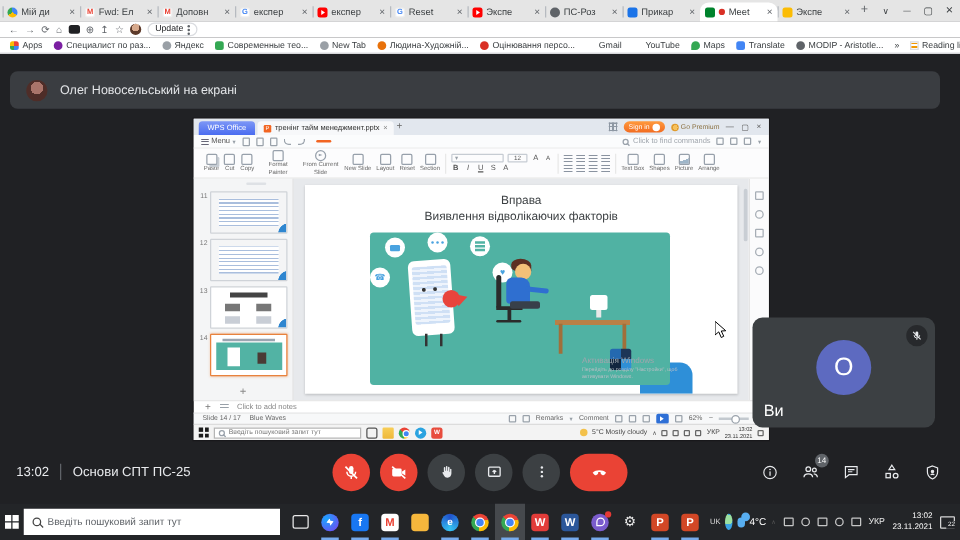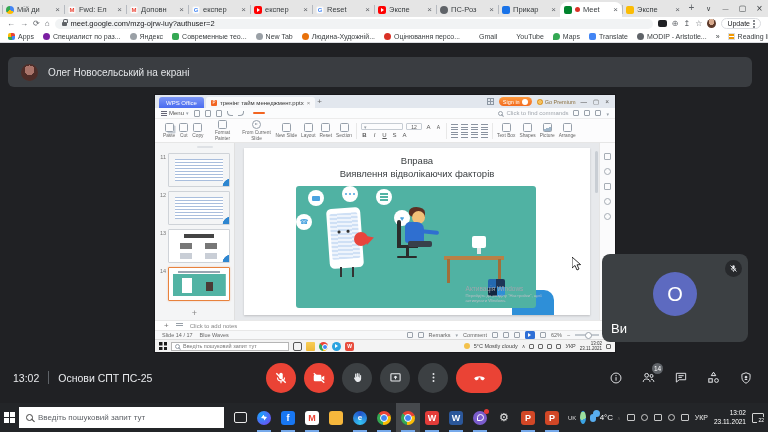--- a/index.html
+++ b/index.html
@@ -341,24 +341,20 @@
     <div class="wc-min"></div>
     <div class="wc-max"></div>
     <div class="wc-close"></div>
   </div>
 
   <div class="addrbar">
     <span class="navg">←</span>
     <span class="navg">→</span>
     <span class="navg">⟳</span>
     <span class="navg">⌂</span>
-    <div class="urlbox">
-      <span class="lock"></span>
-      <span>meet.google.com/mzg-ojrw-iuy?authuser=2</span>
-    </div>
     <span class="media-ic"></span>
     <span class="addr-ic">⊕</span>
     <span class="addr-ic">↥</span>
     <span class="addr-ic">☆</span>
     <span class="prof"></span>
     <div class="updatepill">
       <span>Update</span>
       <span class="vdots"></span>
     </div>
   </div>

